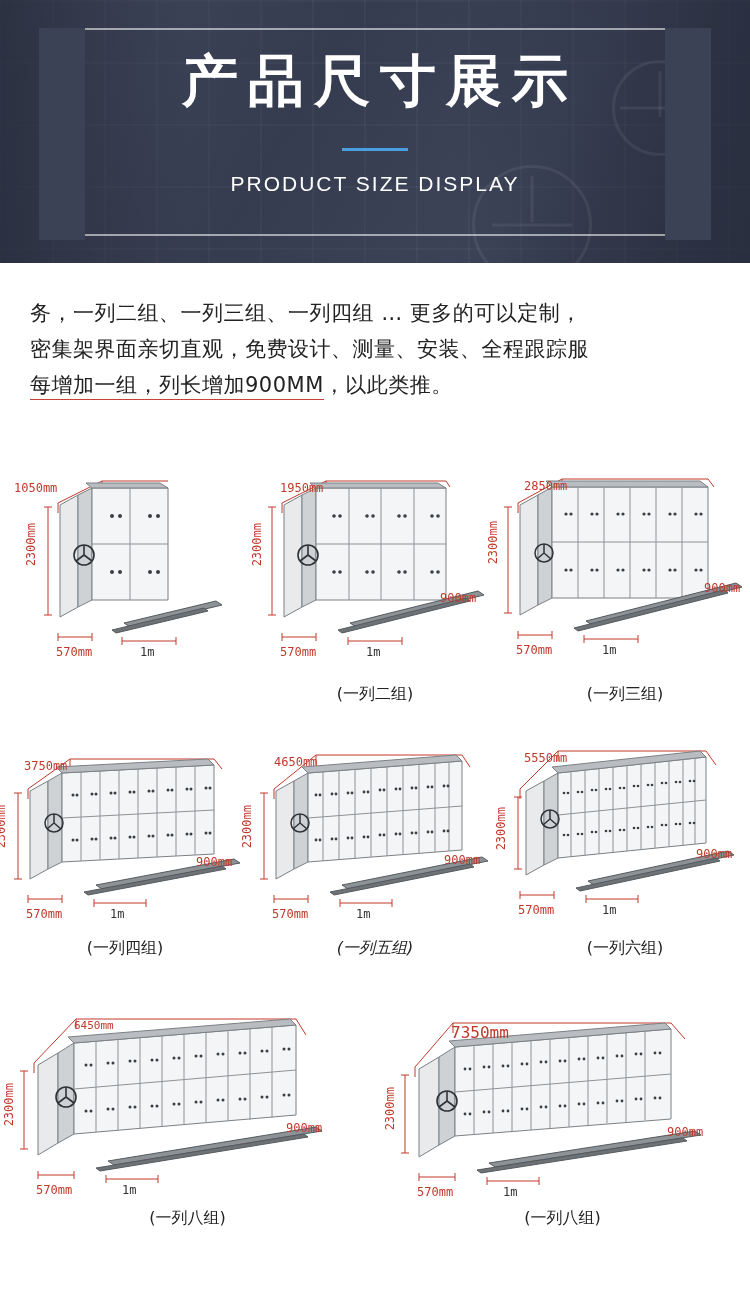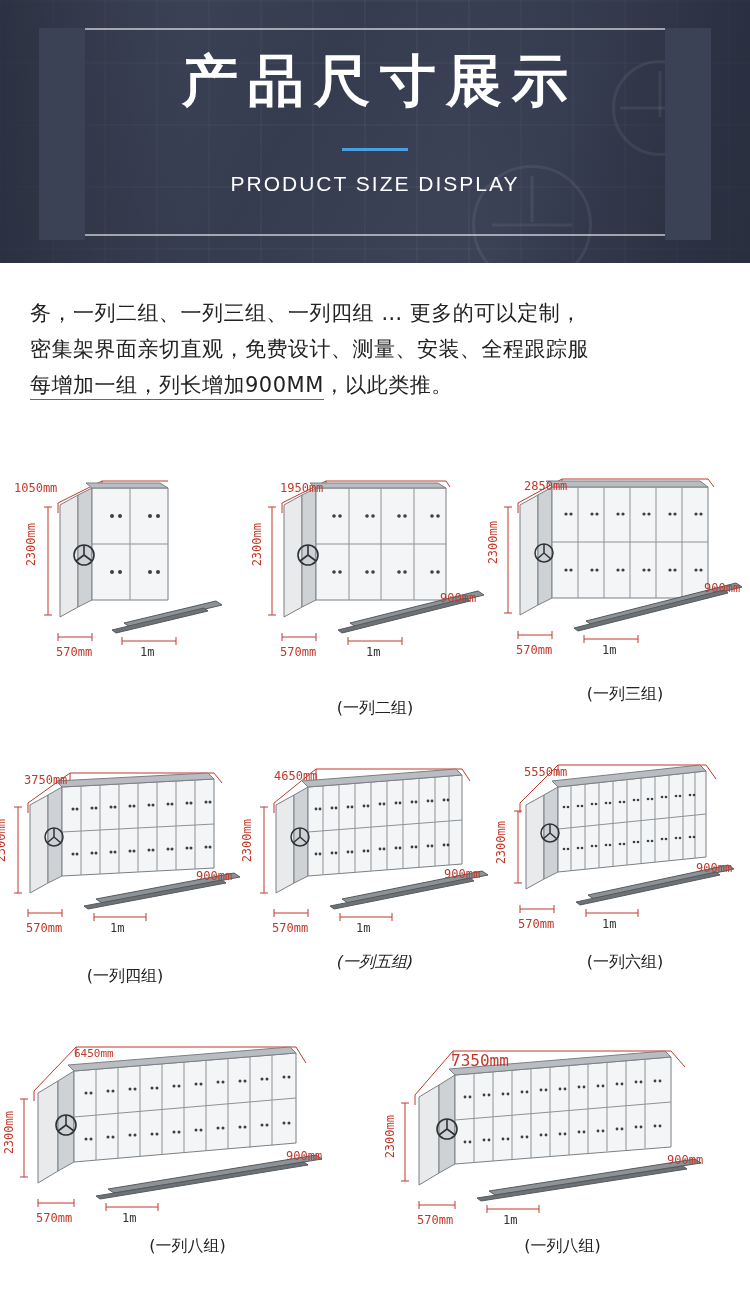--- a/index.html
+++ b/index.html
@@ -292,21 +292,21 @@
             <path d="M32 178 L32 186"></path>
               <path d="M66 178 L66 186"></path>
           </g>
         </svg>
         <div class="dim" style="left:30px; top:26px;">1950mm</div>
         <div class="dim vert" style="left:0px; top:68px;">2300mm</div>
         <div class="dim" style="left:30px; top:190px;">570mm</div>
         <div class="dim black" style="left:116px; top:190px;">1m</div>
         <div class="dim" style="left:190px; top:136px;">900mm</div>
       </div>
-      <div class="caption" style="margin-top:28px;">(一列二组)</div>
+      <div class="caption" style="margin-top:14px;">(一列二组)</div>
     </div>
 
     <div class="cell">
       <div class="fig">
         <svg width="250" height="215" viewBox="0 0 250 215">
           <g stroke="#c0392b" stroke-width="1" fill="none">
             <path d="M18 48 L62 24"></path>
               <path d="M62 24 L208 24"></path>
             <path d="M18 48 L18 58"></path>
               <path d="M62 24 L62 34"></path>
@@ -465,21 +465,21 @@
             <path d="M28 176 L28 184"></path>
               <path d="M62 176 L62 184"></path>
           </g>
         </svg>
         <div class="dim" style="left:24px; top:40px;">3750mm</div>
         <div class="dim vert" style="left:-6px; top:86px;">2300mm</div>
         <div class="dim" style="left:26px; top:188px;">570mm</div>
         <div class="dim black" style="left:110px; top:188px;">1m</div>
         <div class="dim" style="left:196px; top:136px;">900mm</div>
       </div>
-      <div class="caption" style="margin-top:28px;">(一列四组)</div>
+      <div class="caption" style="margin-top:14px;">(一列四组)</div>
     </div>
 
     <div class="cell">
       <div class="fig">
         <svg width="250" height="205" viewBox="0 0 250 205">
           <g stroke="#c0392b" stroke-width="1" fill="none">
             <path d="M24 70 L66 36"></path>
               <path d="M66 36 L212 36"></path>
             <path d="M24 70 L24 80"></path>
               <path d="M66 36 L66 46"></path>

